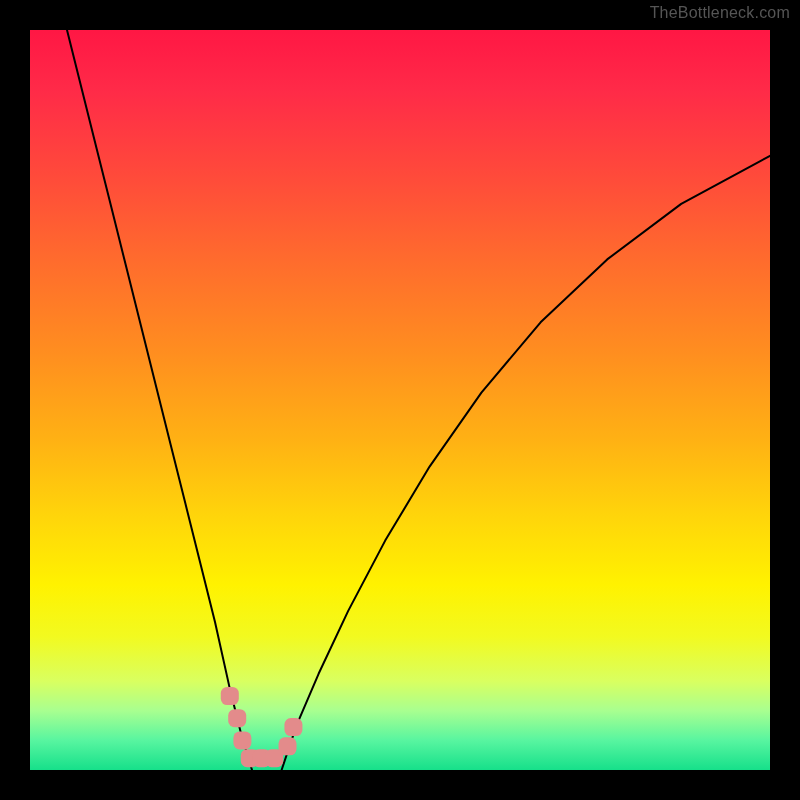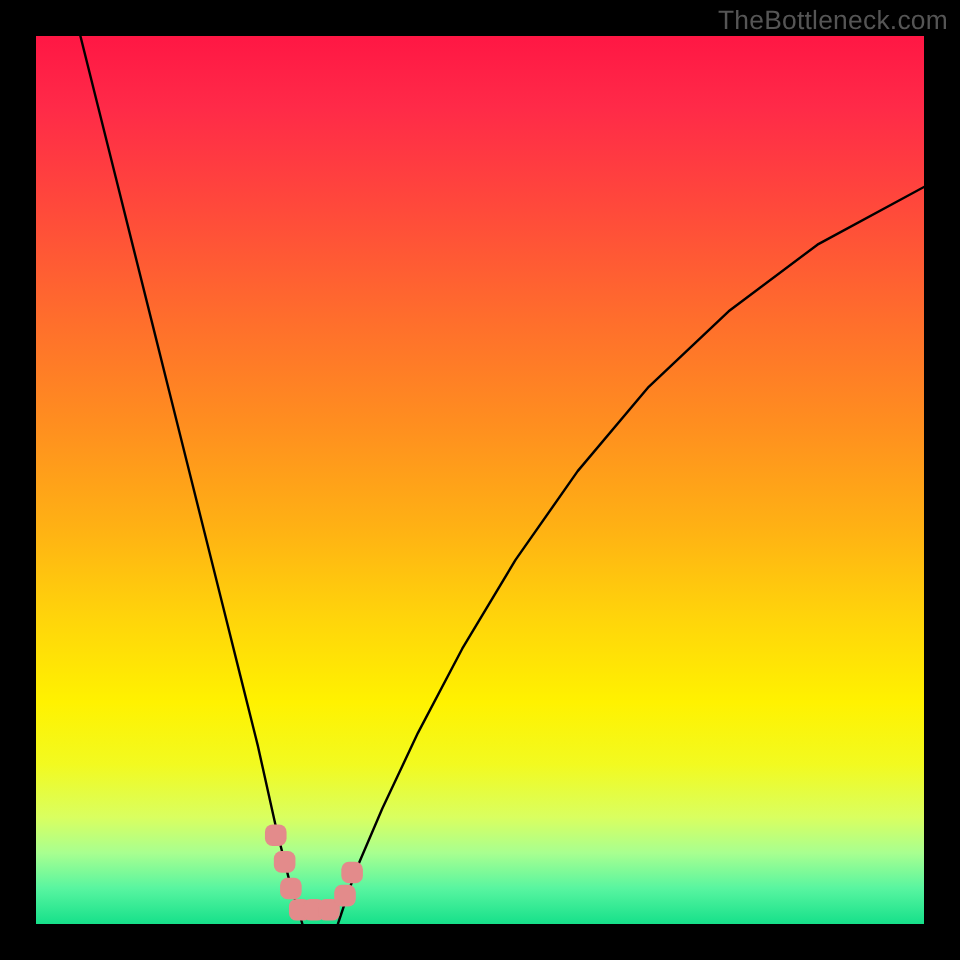--- a/index.html
+++ b/index.html
@@ -9,21 +9,21 @@
     background: #000;
     position: relative;
     overflow: hidden;
     font-family: Arial, Helvetica, sans-serif;
   }
   .watermark {
     position: absolute;
     top: 4px;
     right: 10px;
     color: #555;
-    font-size: 22px;
+    font-size: 16px;
     font-weight: 500;
     z-index: 10;
     letter-spacing: 0.2px;
     text-align: center;
   }
   .plot-area {
     position: absolute;
     left: 30px;
     top: 30px;
     width: 740px;

